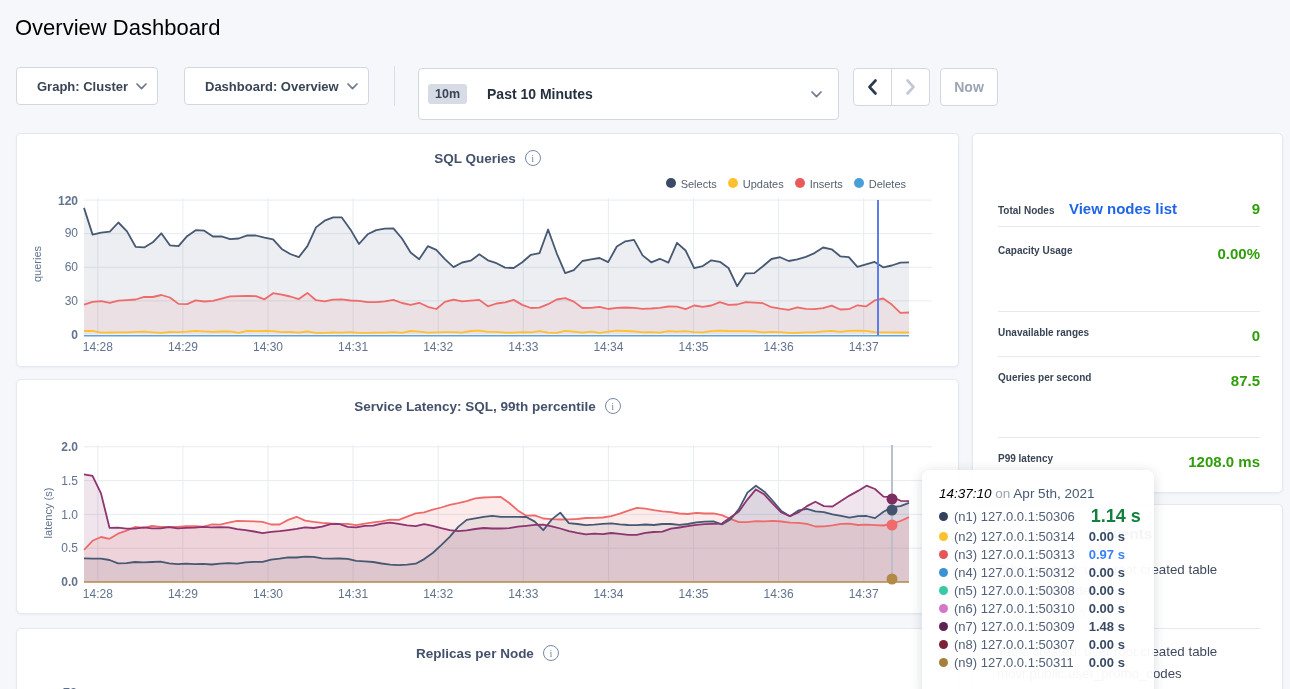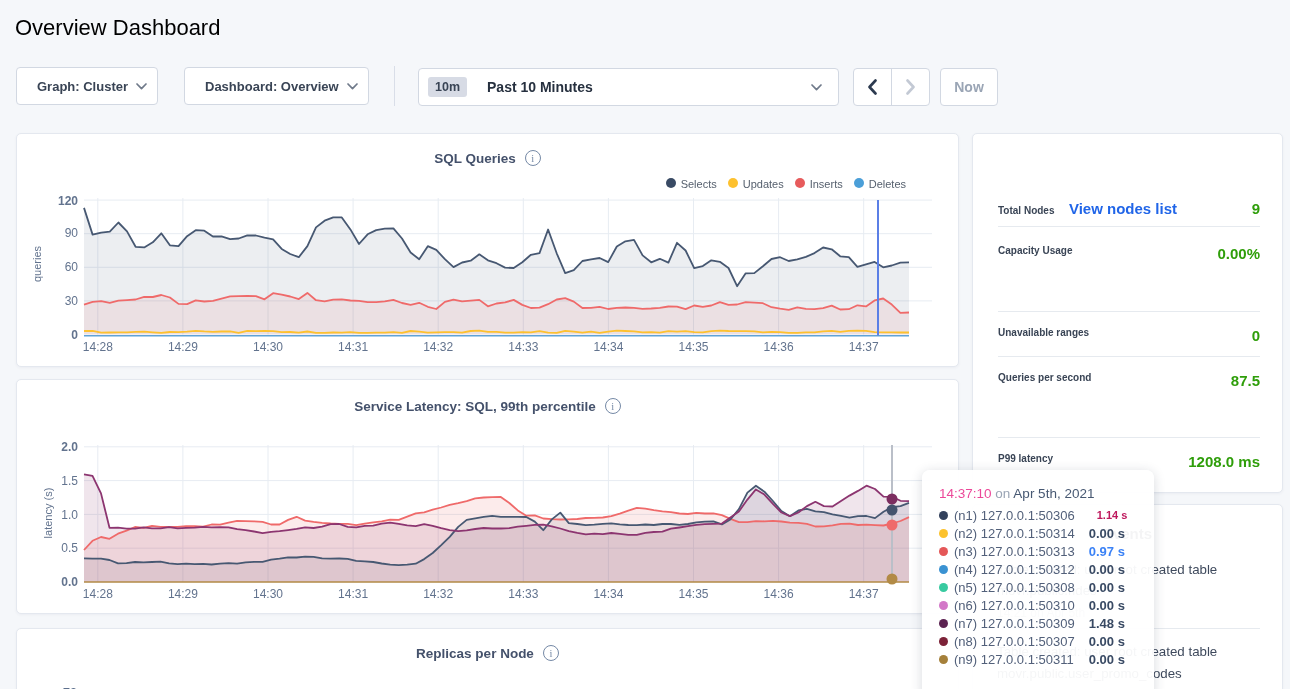--- a/index.html
+++ b/index.html
@@ -20,21 +20,21 @@
 
 <div class="ctl" style="left:16px;top:67px;width:142px;height:38px;padding-left:20px;">Graph: Cluster
  <svg width="11" height="7" style="margin-left:8px" viewBox="0 0 11 7">
       <polyline points="1,1 5.5,5.6 10,1" fill="none" stroke="#707a8a" stroke-width="1.7" stroke-linecap="round" stroke-linejoin="round"></polyline>
     </svg></div>
 <div class="ctl" style="left:184px;top:67px;width:185px;height:38px;padding-left:20px;">Dashboard: Overview
  <svg width="11" height="7" style="margin-left:8px" viewBox="0 0 11 7">
       <polyline points="1,1 5.5,5.6 10,1" fill="none" stroke="#707a8a" stroke-width="1.7" stroke-linecap="round" stroke-linejoin="round"></polyline>
     </svg></div>
 <div style="position:absolute;left:394px;top:66px;width:1px;height:40px;background:#d9dee8;"></div>
-<div class="ctl" style="left:418px;top:68px;width:421px;height:38px;padding-left:9px;">
+<div class="ctl" style="left:418px;top:68px;width:421px;height:52px;padding-left:9px;">
  <span style="background:#d7dbe5;border-radius:3px;padding:3px 7px;font-size:12.5px;color:#394455;">10m</span>
  <span style="margin-left:20px;font-size:14px;color:#26303f;">Past 10 Minutes</span>
  <svg width="11" height="7" viewBox="0 0 11 7" style="position:absolute;right:16px;">
       <polyline points="1,1 5.5,5.6 10,1" fill="none" stroke="#707a8a" stroke-width="1.7" stroke-linecap="round" stroke-linejoin="round"></polyline>
     </svg>
 </div>
 <div class="ctl" style="left:853px;top:68px;width:77px;height:38px;padding:0;">
  <div style="width:38px;text-align:center;border-right:1px solid #d2d8e2;height:100%;display:flex;align-items:center;justify-content:center;">
   <svg width="9" height="16" viewBox="0 0 9 16">
         <polyline points="7.5,1.5 1.5,8 7.5,14.5" fill="none" stroke="#2c3a4f" stroke-width="2.6" stroke-linecap="round" stroke-linejoin="round"></polyline>
@@ -184,27 +184,27 @@
 
 <div class="card" style="left:972px;top:504px;width:311px;height:260px;">
  <div style="position:absolute;top:20px;width:100%;text-align:center;font-weight:bold;font-size:15px;color:#262f3d;">Events</div>
  <div style="position:absolute;left:24px;top:54px;font-size:13.3px;color:#3f4a5d;line-height:21px;">Table created: user root created table<br>movr.public.rides</div>
  <div style="position:absolute;left:24px;top:101px;font-size:12px;color:#9aa5b5;">14:21 on Apr 5th</div>
  <div class="sdiv" style="top:123px;left:24px;"></div>
  <div style="position:absolute;left:24px;top:136px;font-size:13.3px;color:#3f4a5d;line-height:21.5px;">Table created: user root created table<br>movr.public.user_promo_codes</div>
 </div>
 
 <div style="position:absolute;left:922px;top:470px;width:232px;height:230px;background:rgba(255,255,255,0.95);border-radius:8px;box-shadow:0 2px 12px rgba(40,50,70,0.18);padding:16px 0 0 17px;">
- <div style="font-size:13.5px;color:#475872;"><span style="color:#ec4899;">14:37:10</span> <span style="color:#9aa5b5;">on</span> Apr 5th, 2021</div>
+ <div style="font-size:13.5px;color:#475872;"><span style="color:#000000;font-style:italic;">14:37:10</span> <span style="color:#9aa5b5;">on</span> Apr 5th, 2021</div>
  <table style="border-collapse:collapse;font-size:13px;color:#52607a;margin-top:5px;">
   <tbody>
         <tr style="height:18px;">
           <td style="padding:0 6px 0 0;"><span style="display:inline-block;width:9px;height:9px;border-radius:50%;background:#33415c;"></span></td>
           <td style="padding:0;">(n1) 127.0.0.1:50306</td>
-          <td style="padding:0 0 0 22px;font-weight:bold;color:#be185d;font-size:11px;">1.14 s</td>
+          <td style="padding:0 0 0 16px;font-weight:bold;color:#15803d;font-size:18px;">1.14 s</td>
         </tr>
   <tr style="height:18px;">
           <td style="padding:0 6px 0 0;"><span style="display:inline-block;width:9px;height:9px;border-radius:50%;background:#fcc22d;"></span></td>
           <td style="padding:0;">(n2) 127.0.0.1:50314</td>
           <td style="padding:0 0 0 14px;font-weight:bold;color:#394a64;font-size:13px;">0.00 s</td>
         </tr>
   <tr style="height:18px;">
           <td style="padding:0 6px 0 0;"><span style="display:inline-block;width:9px;height:9px;border-radius:50%;background:#e45758;"></span></td>
           <td style="padding:0;">(n3) 127.0.0.1:50313</td>
           <td style="padding:0 0 0 14px;font-weight:bold;color:#3b82f6;font-size:13px;">0.97 s</td>

